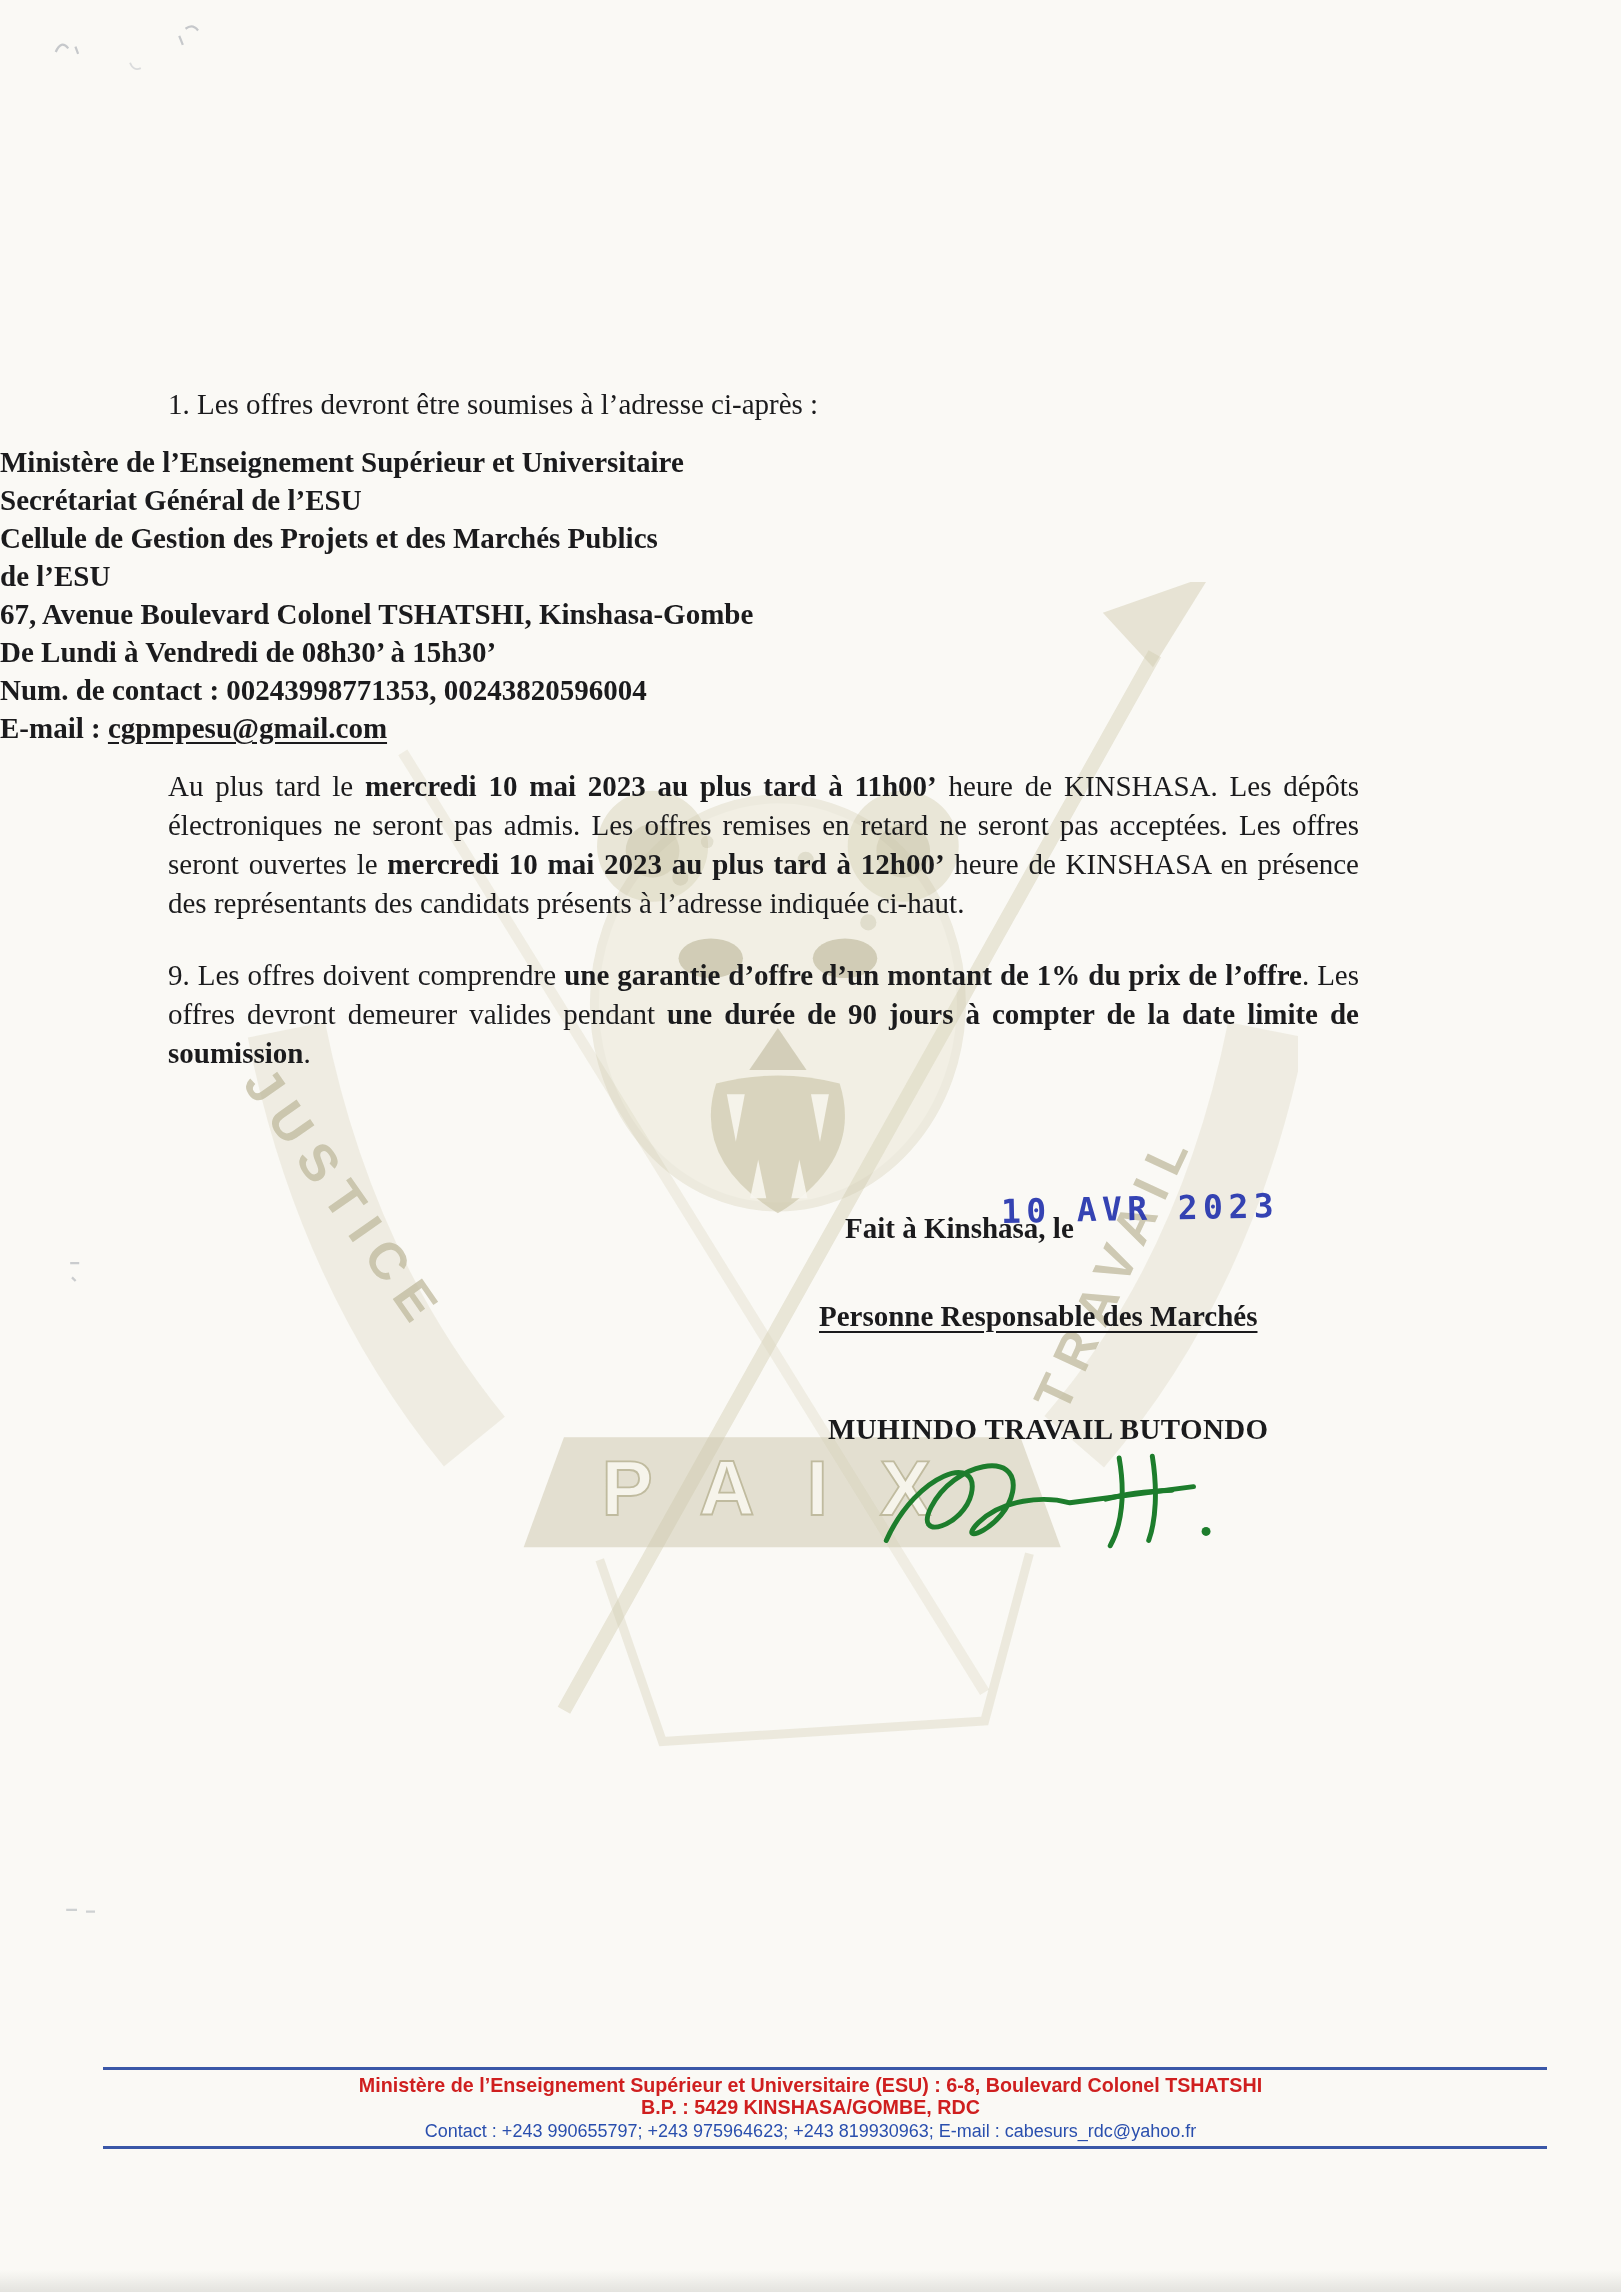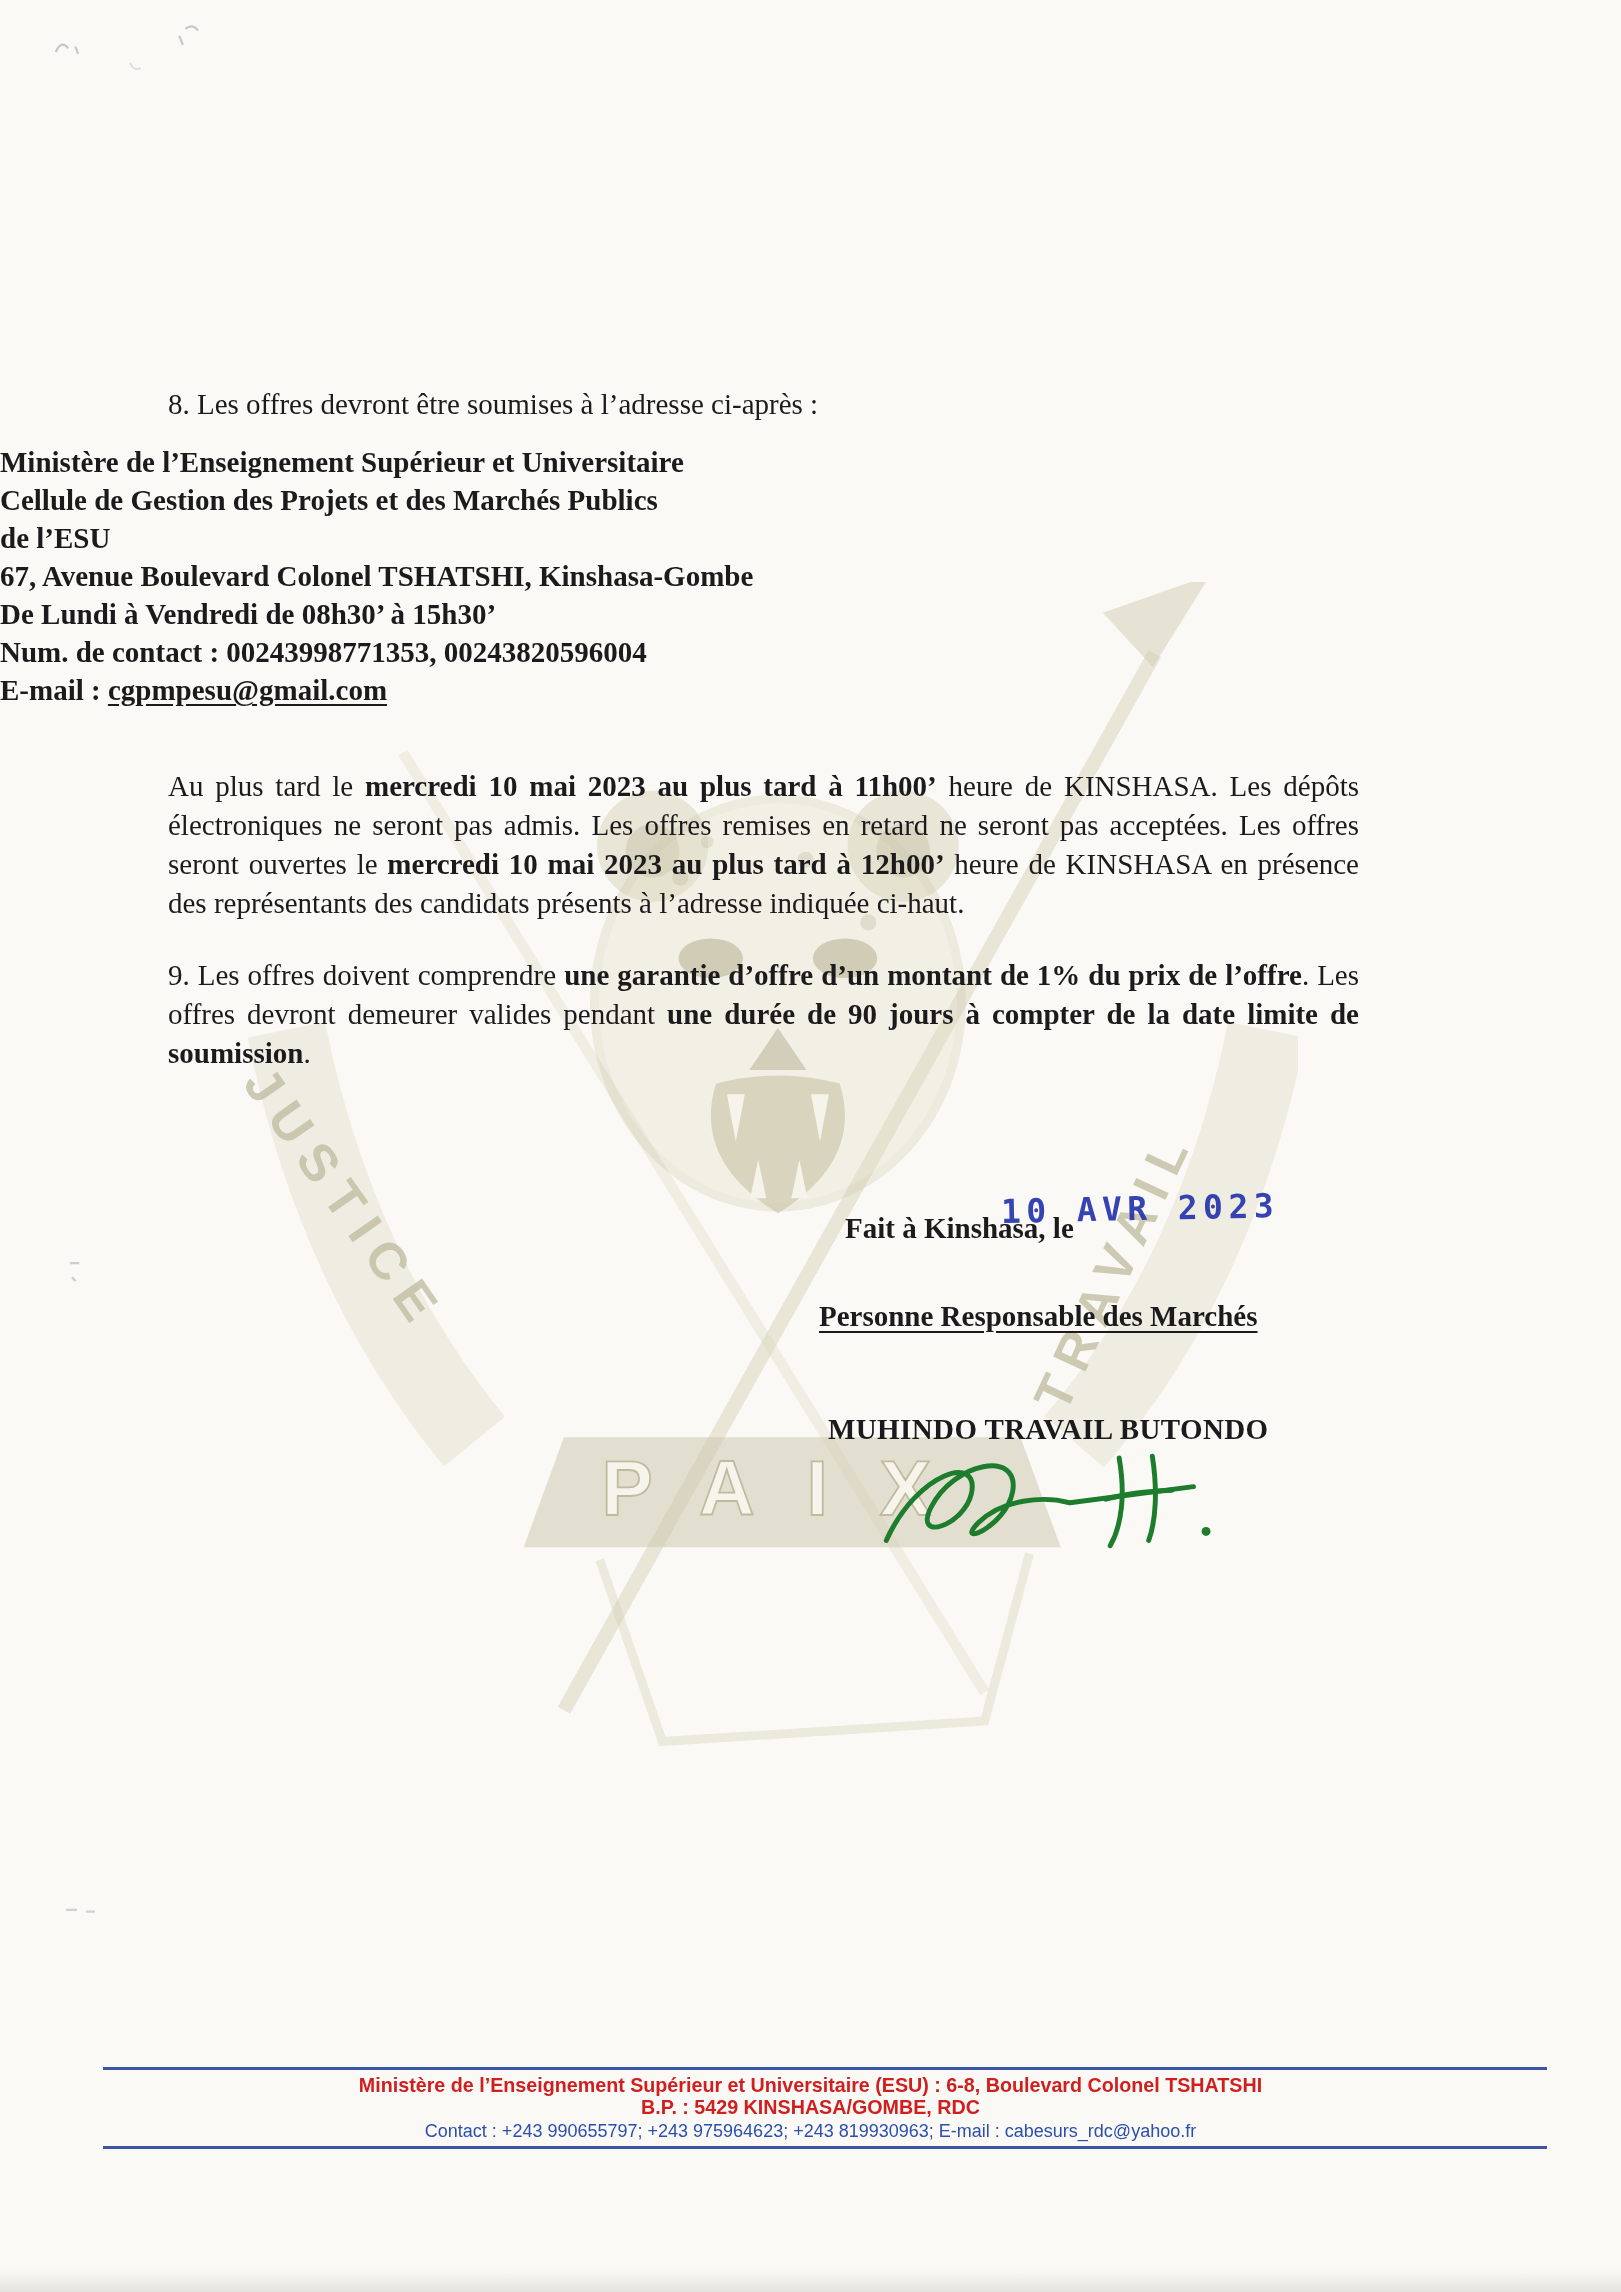--- a/index.html
+++ b/index.html
@@ -106,25 +106,26 @@
     <polyline points="470,1092 540,1295 900,1272 950,1085" stroke="#b3aa7c" stroke-width="10" fill="none" opacity=".35"></polyline>
 
     <text x="70" y="560" font-size="58" letter-spacing="14" class="wm-text" opacity=".75" transform="rotate(55 70 560)">JUSTICE</text>
     <text x="990" y="930" font-size="58" letter-spacing="14" class="wm-text" opacity=".75" transform="rotate(-65 990 930)">TRAVAIL</text>
     <text x="685" y="1042" font-size="86" letter-spacing="58" text-anchor="middle" font-family="Liberation Sans, DejaVu Sans, sans-serif" font-weight="bold" fill="#f5f2e6" stroke="#8f8655" stroke-width="2" opacity=".95">PAIX</text>
   </svg>
 
   <div class="content">
 
     <p class="clause clause8">
-      <span>8. Les offres devront être soumises à l’adresse ci-après :</span>
+      <span>1. Les offres devront être soumises à l’adresse ci-après :</span>
     </p>
 
     <div class="address">
       <div class="addr-line">Ministère de l’Enseignement Supérieur et Universitaire</div>
+      <div class="addr-line">Secrétariat Général de l’ESU</div>
       <div class="addr-line">Cellule de Gestion des Projets et des Marchés Publics</div>
       <div class="addr-line">de l’ESU</div>
       <div class="addr-line">67, Avenue Boulevard Colonel TSHATSHI, Kinshasa-Gombe</div>
       <div class="addr-line">De Lundi à Vendredi de 08h30’ à 15h30’</div>
       <div class="addr-line">Num. de contact : 00243998771353, 00243820596004</div>
       <div class="addr-line">
         <span>E-mail : </span><span class="u">cgpmpesu@gmail.com</span>
       </div>
     </div>
 

